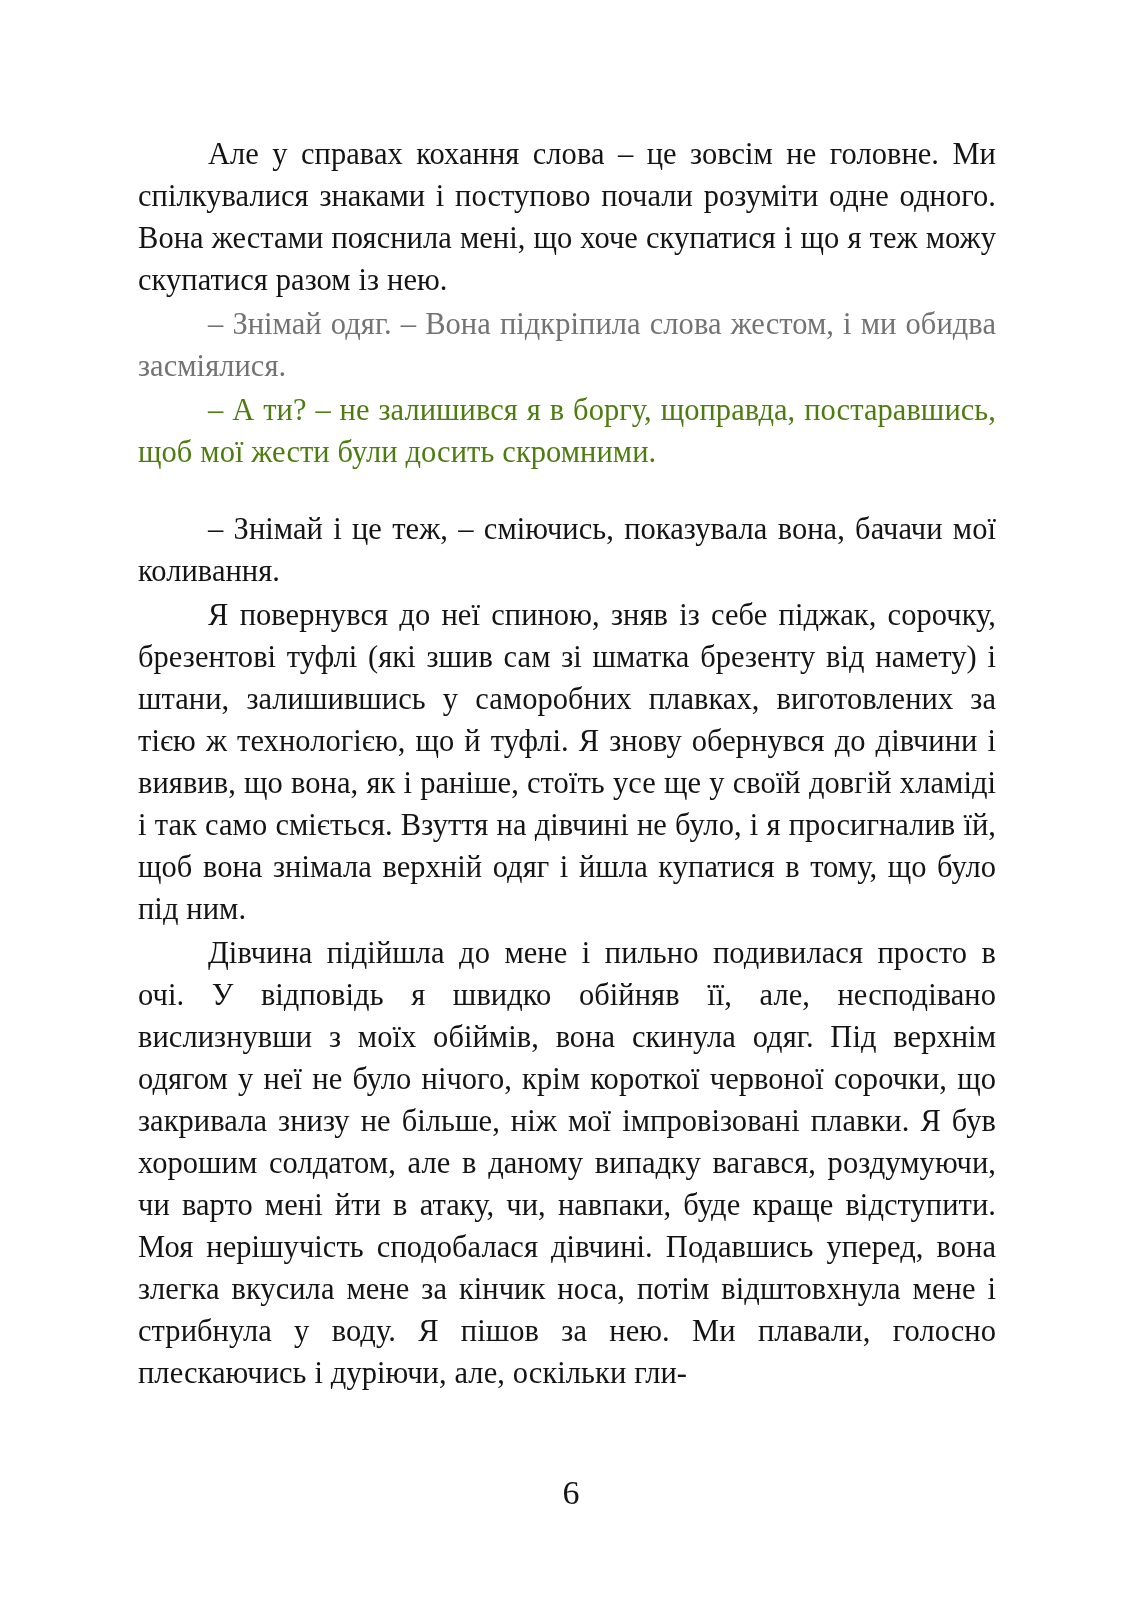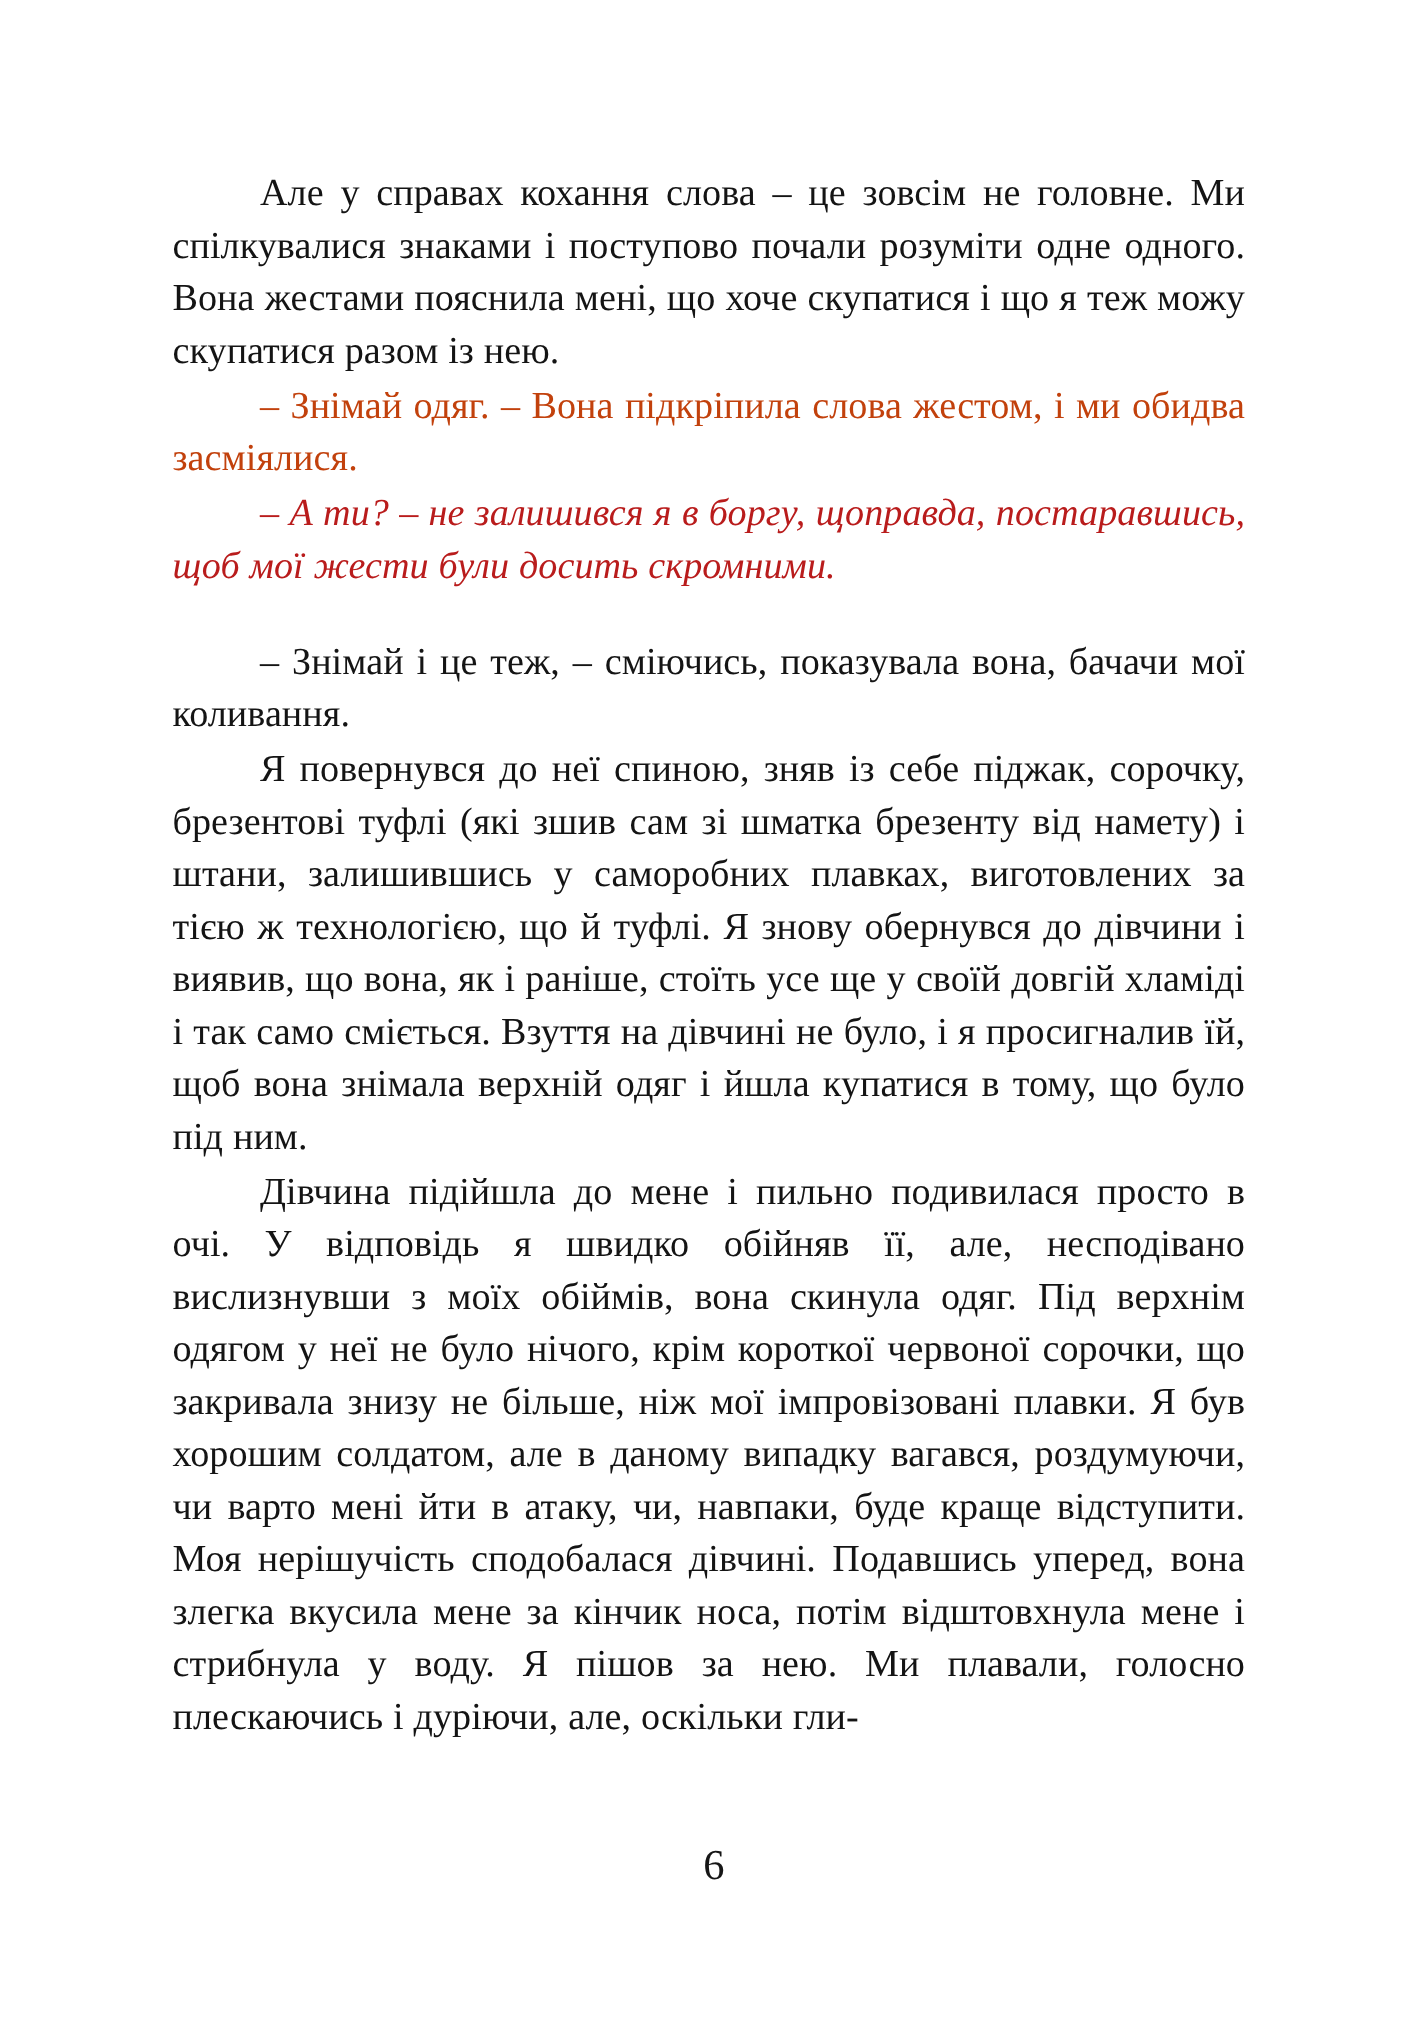--- a/index.html
+++ b/index.html
@@ -48,22 +48,22 @@
     color: #161616;
   }
 </style>
 </head>
 <body style="background: rgb(255, 255, 255);">
 
 <div class="page" style="background: rgb(255, 255, 255);">
 
   <div class="text-block">
     <p class="para" style="color: rgb(20, 20, 20);">Але у справах кохання слова – це зовсім не головне. Ми спілкувалися знаками і поступово почали розуміти одне одного. Вона жестами пояснила мені, що хоче скупатися і що я теж можу скупатися разом із нею.</p>
-    <p class="para" style="color: #c2410c;">– Знімай одяг. – Вона підкріпила слова жестом, і ми обидва засміялися.</p>
-    <p class="para" style="color: #b91c1c; font-style: italic;">– А ти? – не залишився я в боргу, щоправда, постаравшись, щоб мої жести були досить скромними.</p>
+    <p class="para" style="color: #737373;">– Знімай одяг. – Вона підкріпила слова жестом, і ми обидва засміялися.</p>
+    <p class="para" style="color: #4d7c0f;">– А ти? – не залишився я в боргу, щоправда, постаравшись, щоб мої жести були досить скромними.</p>
     <p class="para" style="color: rgb(20, 20, 20); margin-top: 35px;">– Знімай і це теж, – сміючись, показувала вона, бачачи мої коливання.</p>
     <p class="para" style="color: rgb(20, 20, 20);">Я повернувся до неї спиною, зняв із себе піджак, сорочку, брезентові туфлі (які зшив сам зі шматка брезенту від намету) і штани, залишившись у саморобних плавках, виготовлених за тією ж технологією, що й туфлі. Я знову обернувся до дівчини і виявив, що вона, як і раніше, стоїть усе ще у своїй довгій хламіді і так само сміється. Взуття на дівчині не було, і я просигналив їй, щоб вона знімала верхній одяг і йшла купатися в тому, що було під ним.</p>
     <p class="para" style="color: rgb(20, 20, 20);">Дівчина підійшла до мене і пильно подивилася просто в очі. У відповідь я швидко обійняв її, але, несподівано вислизнувши з моїх обіймів, вона скинула одяг. Під верхнім одягом у неї не було нічого, крім короткої червоної сорочки, що закривала знизу не більше, ніж мої імпровізовані плавки. Я був хорошим солдатом, але в даному випадку вагався, роздумуючи, чи варто мені йти в атаку, чи, навпаки, буде краще відступити. Моя нерішучість сподобалася дівчині. Подавшись уперед, вона злегка вкусила мене за кінчик носа, потім відштовхнула мене і стрибнула у воду. Я пішов за нею. Ми плавали, голосно плескаючись і дуріючи, але, оскільки гли-</p>
   </div>
 
   <div class="page-number">6</div>
 
 </div>
 
 </body></html>

